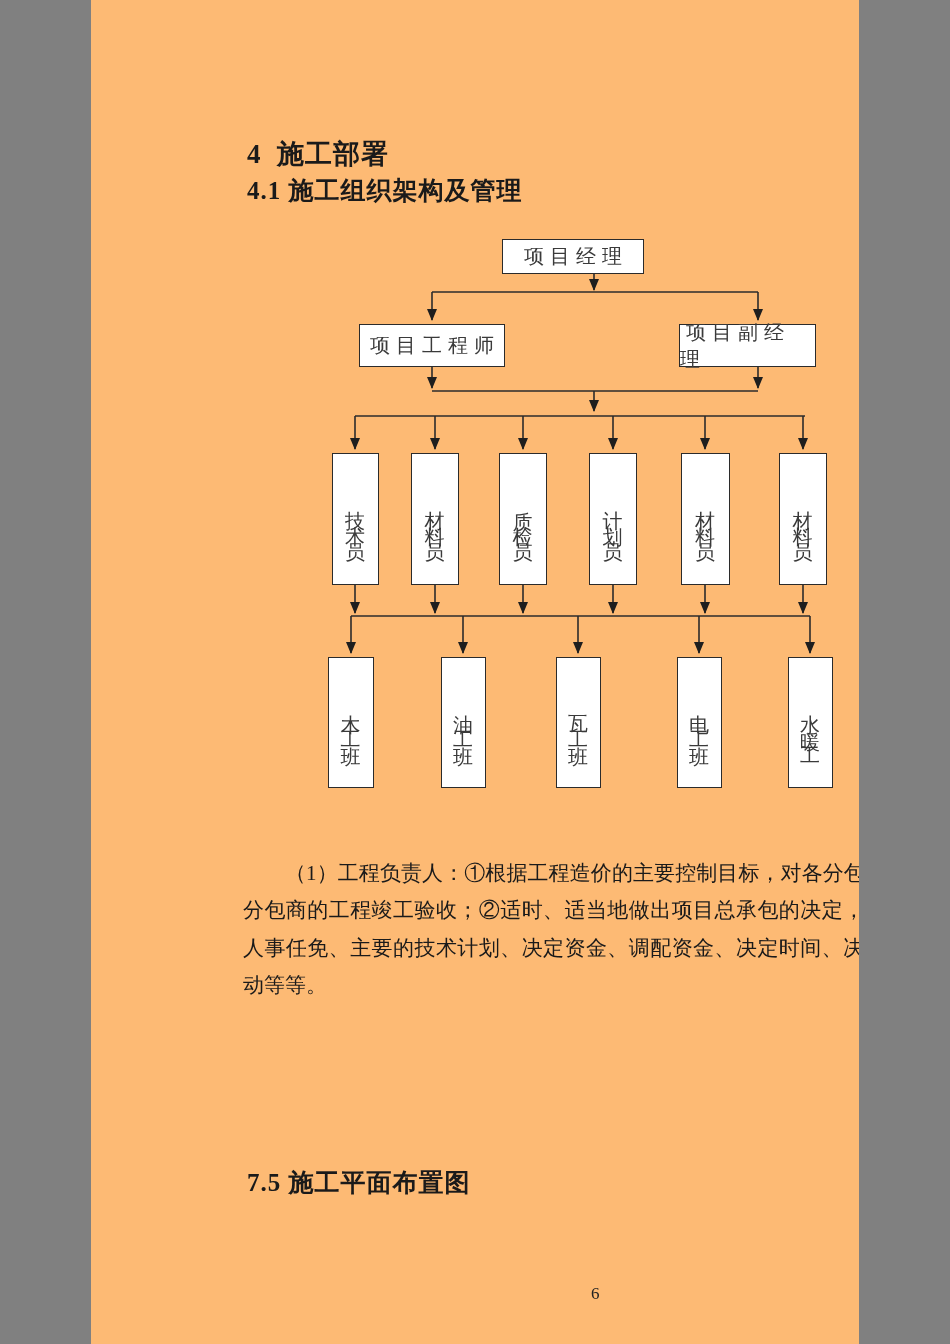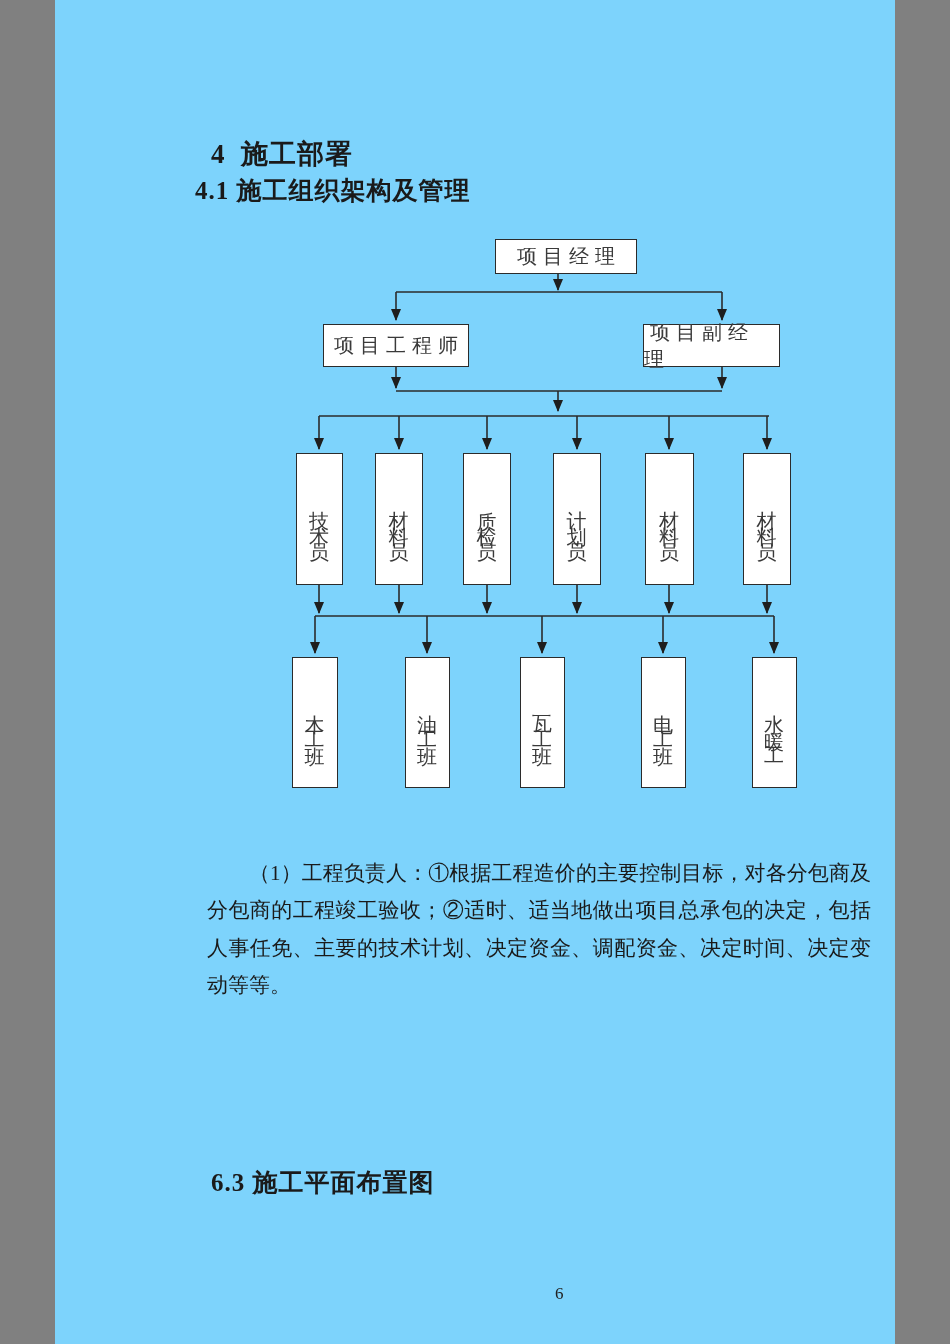--- a/index.html
+++ b/index.html
@@ -1,31 +1,31 @@
 <!DOCTYPE html>
 <html><head>
 <meta charset="utf-8">
 <style>
   html,body{margin:0;padding:0;background:#808080;}
   .page{
     position:relative;
-    width:840px;height:1344px;
+    width:768px;height:1344px;
     margin:0 auto;
-    background:#7dd3fc;
+    background:#fdba74;
     font-family:"Liberation Serif","DejaVu Serif",serif;
     color:#1a1a1a;
     overflow:hidden;
   }
   .h1{
     position:absolute;left:156px;top:136px;
     font-size:27px;font-weight:bold;letter-spacing:1px;
     white-space:pre-wrap;
   }
   .h2{
-    position:absolute;left:140px;top:174px;
+    position:absolute;left:156px;top:174px;
     font-size:25px;font-weight:bold;letter-spacing:1px;
     white-space:pre-wrap;
   }
   .h3{
     position:absolute;left:156px;top:1166px;
     font-size:25px;font-weight:bold;letter-spacing:1px;
     white-space:pre-wrap;
   }
   .diagram{position:absolute;left:0;top:0;width:950px;height:1344px;pointer-events:none;}
   .diagram svg{position:absolute;left:0;top:0;}
@@ -104,21 +104,21 @@
         <line x1="260" y1="616" x2="719" y2="616"></line>
 
         <line x1="260" y1="616" x2="260" y2="653" marker-end="url(#arr)"></line>
         <line x1="372" y1="616" x2="372" y2="653" marker-end="url(#arr)"></line>
         <line x1="487" y1="616" x2="487" y2="653" marker-end="url(#arr)"></line>
         <line x1="608" y1="616" x2="608" y2="653" marker-end="url(#arr)"></line>
         <line x1="719" y1="616" x2="719" y2="653" marker-end="url(#arr)"></line>
       </g>
     </svg>
 
-    <div class="node h-node" style="left:440px;top:239px;width:142px;height:35px;justify-content:center;">
+    <div class="node h-node" style="left:411px;top:239px;width:142px;height:35px;justify-content:center;">
       <span>项目经理</span>
     </div>
 
     <div class="node h-node" style="left:588px;top:324px;width:137px;height:43px;">
       <span>项目副经理</span>
     </div>
     <div class="node h-node" style="left:268px;top:324px;width:146px;height:43px;">
       <span>项目工程师</span>
     </div>
 
@@ -156,17 +156,17 @@
     <div class="node v-node" style="left:697px;top:657px;width:45px;height:131px;border-width:1.5px;">
       <span>水暖工</span>
     </div>
   </div>
 
 
   <div class="bodytext">
     <p>（1）工程负责人：①根据工程造价的主要控制目标，对各分包商及分包商的工程竣工验收；②适时、适当地做出项目总承包的决定，包括人事任免、主要的技术计划、决定资金、调配资金、决定时间、决定变动等等。</p>
   </div>
 
-  <div class="h3">6.3 施工平面布置图</div>
+  <div class="h3">7.5 施工平面布置图</div>
 
   <div class="pagenum">6</div>
 
 </div>
 
 </body></html>

